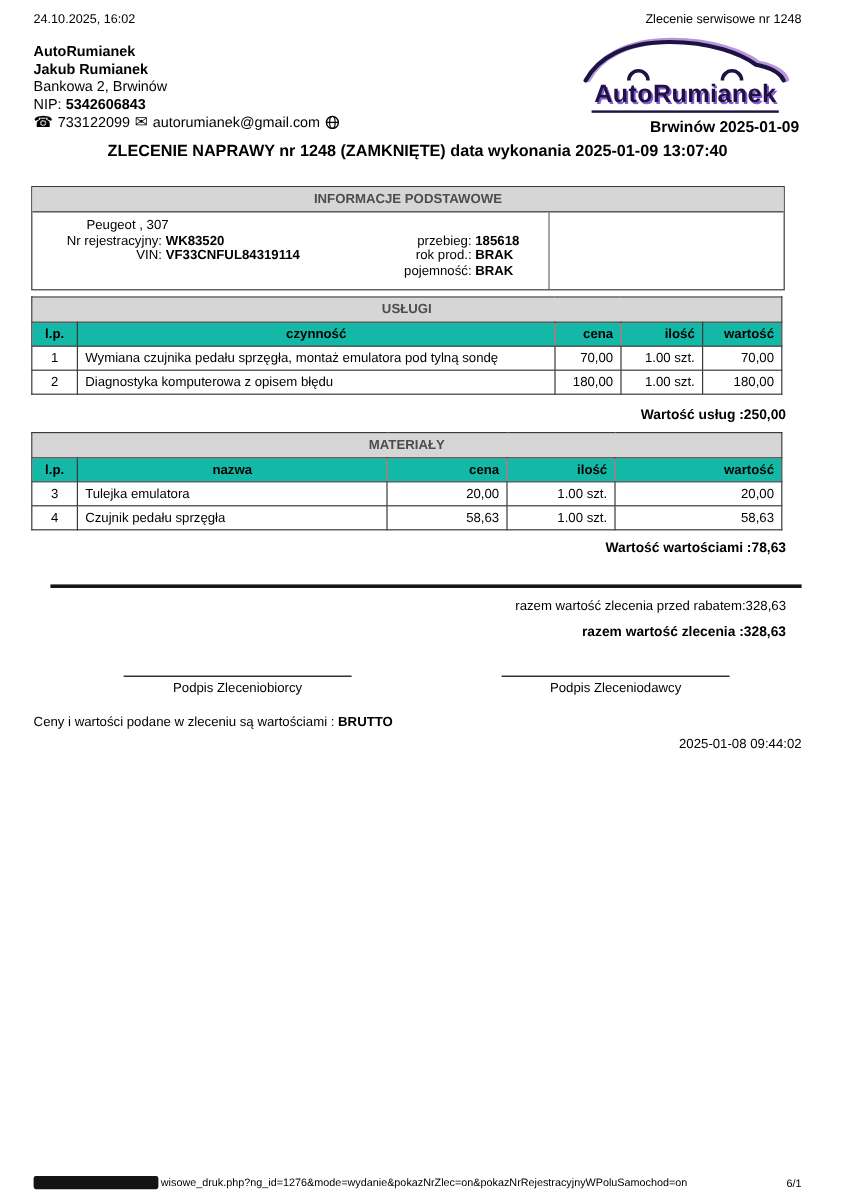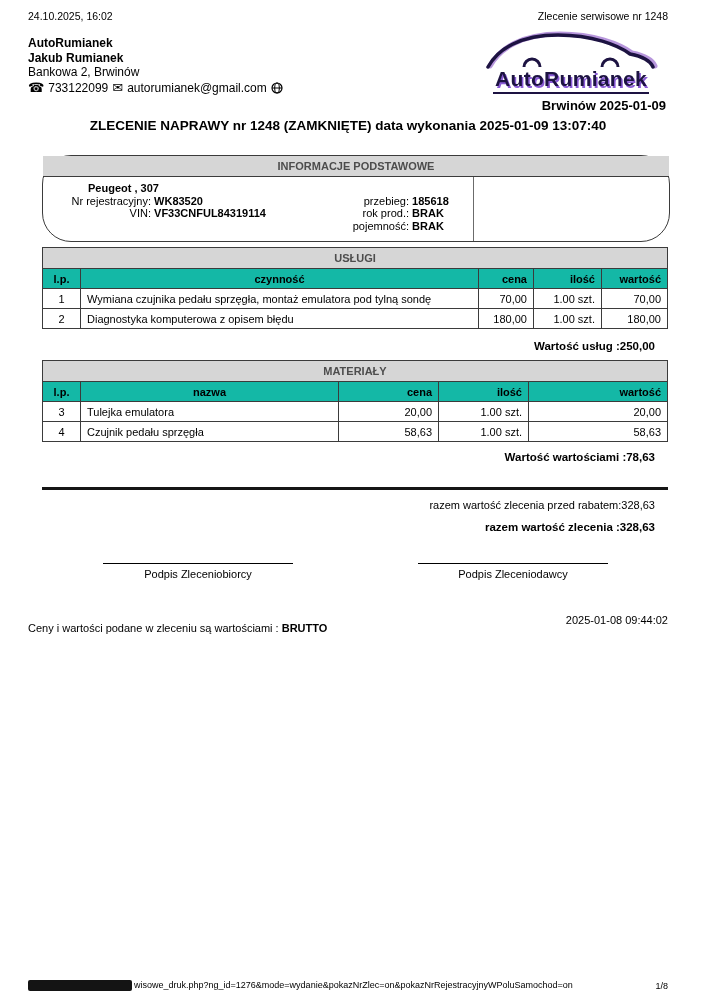--- a/index.html
+++ b/index.html
@@ -29,66 +29,70 @@
   .logo-text{font-size:21px;font-weight:bold;letter-spacing:.3px;color:#1d1342;
              text-shadow:1.5px 1.5px 0 #8a5bd6;margin-top:-8px;
              border-bottom:2px solid #1d1342;display:inline-block;padding:0 2px 1px;}
   .logo-date{font-size:13px;font-weight:bold;text-align:right;margin-top:4px;}
 
   
   .doc-title{position:absolute;top:118px;left:0;right:0;text-align:center;
              font-size:13.5px;font-weight:bold;}
 
   
-  .sect{position:absolute;left:42px;width:626px;border-radius:29px;}
+  .sect{position:absolute;left:26px;width:626px;}
   table{border-collapse:collapse;width:100%;table-layout:fixed;}
   th,td{border:1px solid #3b3b3b;font-size:11px;padding:3.5px 6px;overflow:hidden;}
   tr.bar th{background:#d6d6d6;color:#4d4d4d;font-weight:bold;font-size:11px;
             text-align:center;padding:4px;}
   tr.cols th{background:#14b8a6;font-weight:bold;}
   .ctr{text-align:center;} .lft{text-align:left;} .num{text-align:right;}
 
   
   .info-box{border:1px solid #3b3b3b;}
   .info-head{background:#d6d6d6;color:#4d4d4d;font-weight:bold;font-size:11px;
              text-align:center;padding:4px;border-bottom:1px solid #3b3b3b;}
   .info-body{display:flex;font-size:11px;padding:5px 0 7px;min-height:52px;line-height:12.5px;}
   .colA{width:300px;}
-  .vehicle{font-weight:bold;margin-left:45px;}
+  .vehicle{font-weight:normal;margin-left:45px;}
   .lblA{display:inline-block;width:108px;text-align:right;}
   .colB{width:130px;margin-top:12.5px;}
   .lblB{display:inline-block;width:66px;text-align:right;}
   .colC{flex:1;border-left:1px solid #6b6b6b;margin:-5px 0 -7px;}
   .bv{font-weight:bold;text-align:right;}
 
   .total-line{position:absolute;right:41px;font-size:11.5px;font-weight:bold;}
   .divider{position:absolute;left:42px;width:626px;height:3px;background:#161616;}
   .sum-line{position:absolute;right:41px;font-size:11px;}
   .sum-bold{font-weight:bold;font-size:11.5px;}
 
   .sig{position:absolute;width:190px;border-top:1.3px solid #000;text-align:center;
        font-size:11px;padding-top:4px;}
 
-  .note{position:absolute;top:622px;left:28px;font-size:11px;}
+  .note{position:absolute;top:596px;left:28px;font-size:11px;}
   .note-date{position:absolute;top:614px;right:28px;font-size:11px;}
 </style>
 </head>
 <body>
 
 <div class="page">
 
   <div class="print-header">
     <span class="ph-date">24.10.2025, 16:02</span>
     <span class="ph-title">Zlecenie serwisowe nr 1248</span>
   </div>
 
   <div class="company">
     <div class="b">AutoRumianek</div>
     <div class="b">Jakub Rumianek</div>
     <div>Bankowa 2, Brwinów</div>
+    <div>
+      <span>NIP:</span>
+      <span class="b">5342606843</span>
+    </div>
     <div class="contact">
       <span class="glyph">☎</span>
       <span>733122099</span>
       <span class="glyph">✉</span>
       <span>autorumianek@gmail.com</span>
       <span class="globe-svg">
         <svg viewBox="0 0 12 12" width="12" height="12">
           <circle cx="6" cy="6" r="5" fill="none" stroke="#000" stroke-width="1.2"></circle>
           <ellipse cx="6" cy="6" rx="2.3" ry="5" fill="none" stroke="#000" stroke-width="1"></ellipse>
           <line x1="1" y1="6" x2="11" y2="6" stroke="#000" stroke-width="1"></line>
@@ -231,16 +235,16 @@
   <div class="sig" style="top:563px;left:418px;">Podpis Zleceniodawcy</div>
 
   <div class="note">
     <span>Ceny i wartości podane w zleceniu są wartościami :</span>
     <span style="font-weight:bold">BRUTTO</span>
   </div>
   <div class="note-date">2025-01-08 09:44:02</div>
 
   <div class="print-footer">
     <span class="pf-url"><span class="redaction"></span><span>wisowe_druk.php?ng_id=1276&amp;mode=wydanie&amp;pokazNrZlec=on&amp;pokazNrRejestracyjnyWPoluSamochod=on</span></span>
-    <span class="pf-page">1/8</span>
+    <span class="pf-page">6/1</span>
   </div>
 
 </div>
 
 </body></html>

